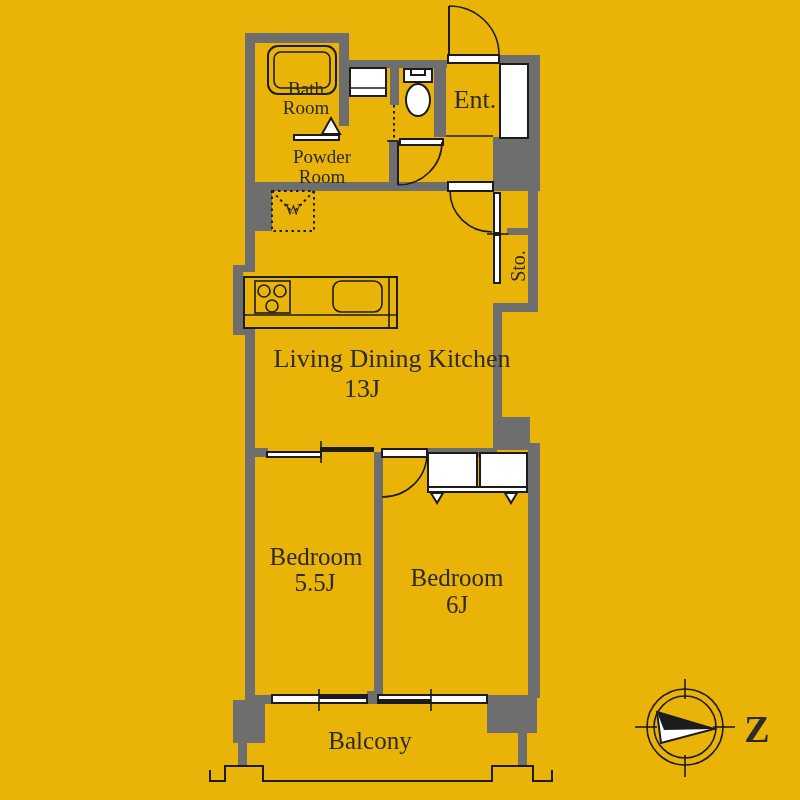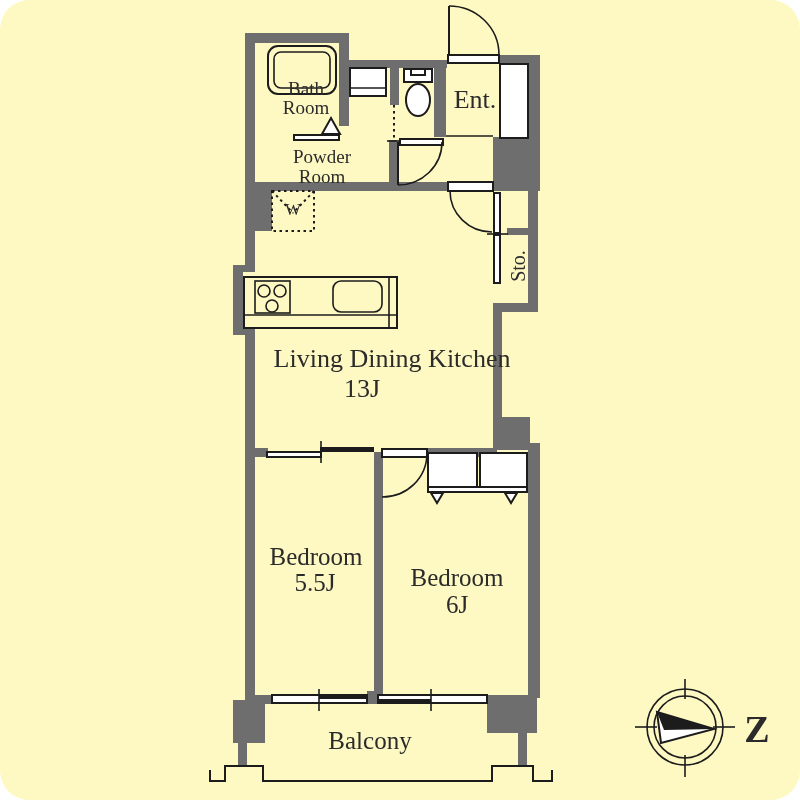--- a/index.html
+++ b/index.html
@@ -1,16 +1,16 @@
 <!DOCTYPE html>
 <html style="--wall: #6e6e6e; --line: #1c1c1c; --text: #2b2b2b;"><head>
 <meta charset="utf-8">
 <style>
   html,body{margin:0;padding:0;background:#ffffff;}
-  .stage{width:800px;height:800px;position:relative;background:#fef9c3;border-radius:29px;}
+  .stage{width:800px;height:800px;position:relative;background:#eab308;}
   svg{display:block;}
   .wall{fill:var(--wall,#6e6e6e);stroke:none;}
   .ln{stroke:var(--line,#1c1c1c);fill:none;stroke-width:2;}
   .ln-thin{stroke:var(--line,#1c1c1c);fill:none;stroke-width:1.6;}
   .wh{fill:#ffffff;stroke:var(--line,#1c1c1c);stroke-width:2;}
   .blk{fill:var(--line,#1c1c1c);stroke:none;}
   .dots{stroke:var(--line,#1c1c1c);stroke-width:2;fill:none;stroke-dasharray:2.5 3.5;}
   text{fill:var(--text,#2b2b2b);font-family:"Liberation Serif","DejaVu Serif",serif;}
   .t19{font-size:19px;} .t17{font-size:17px;} .t20{font-size:20px;}
   .t25{font-size:25px;} .t26{font-size:26px;}

